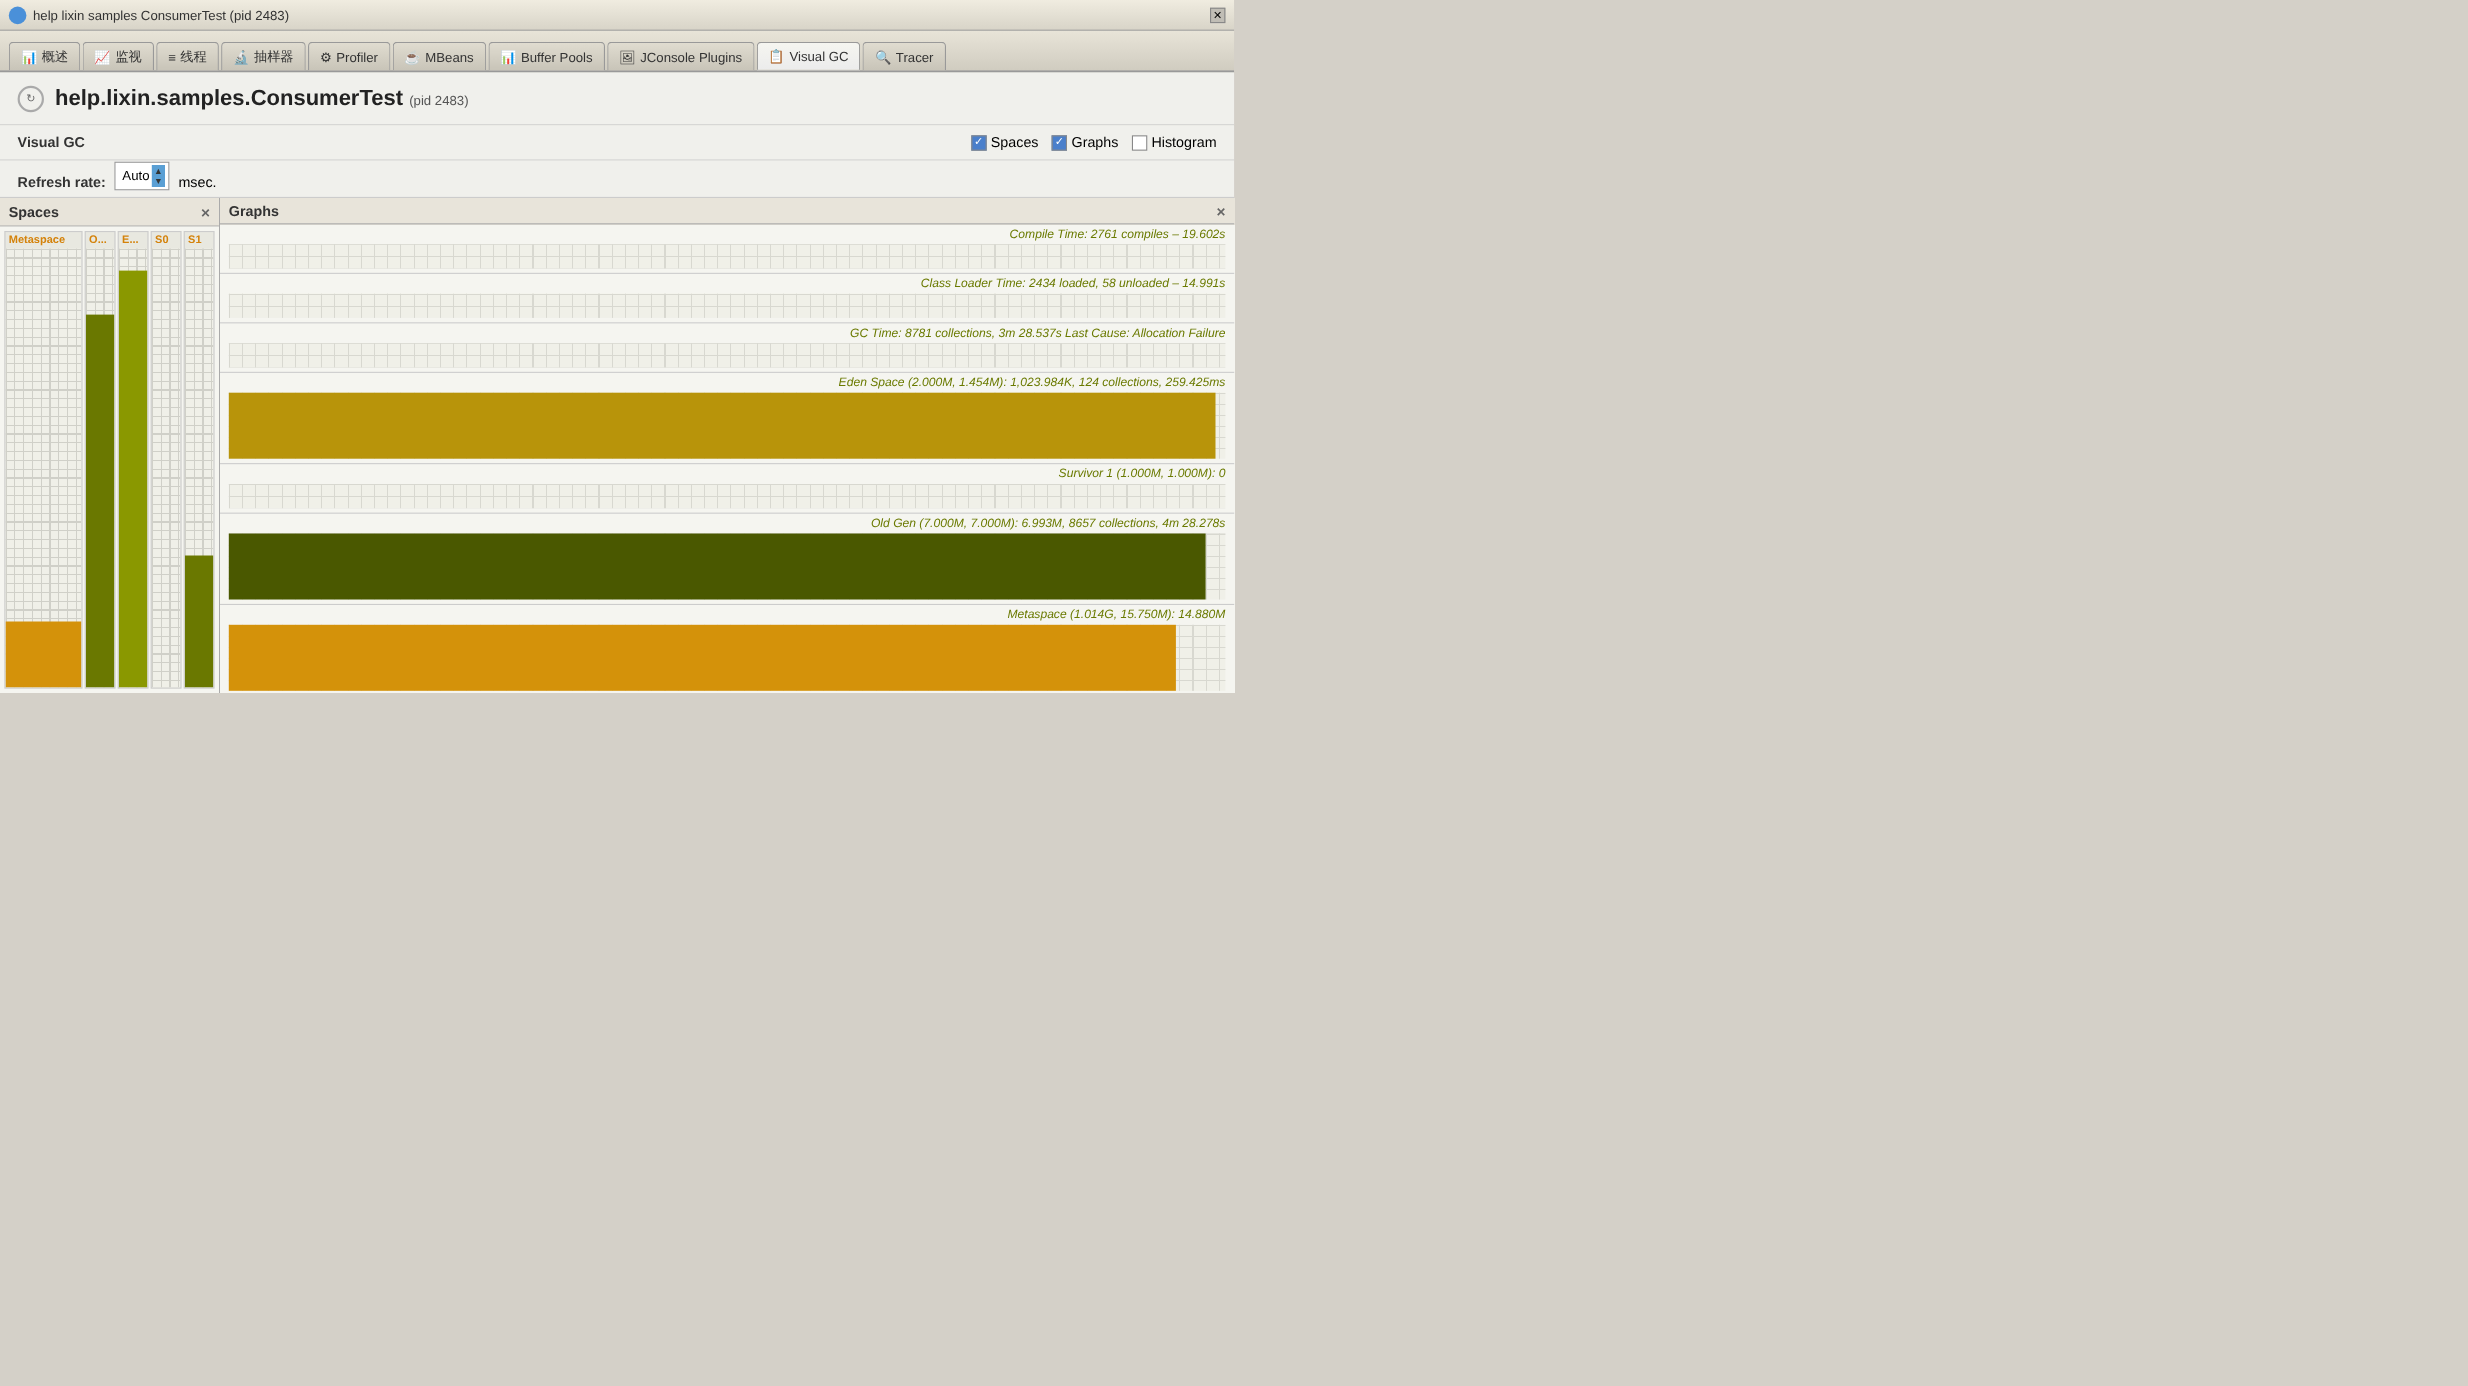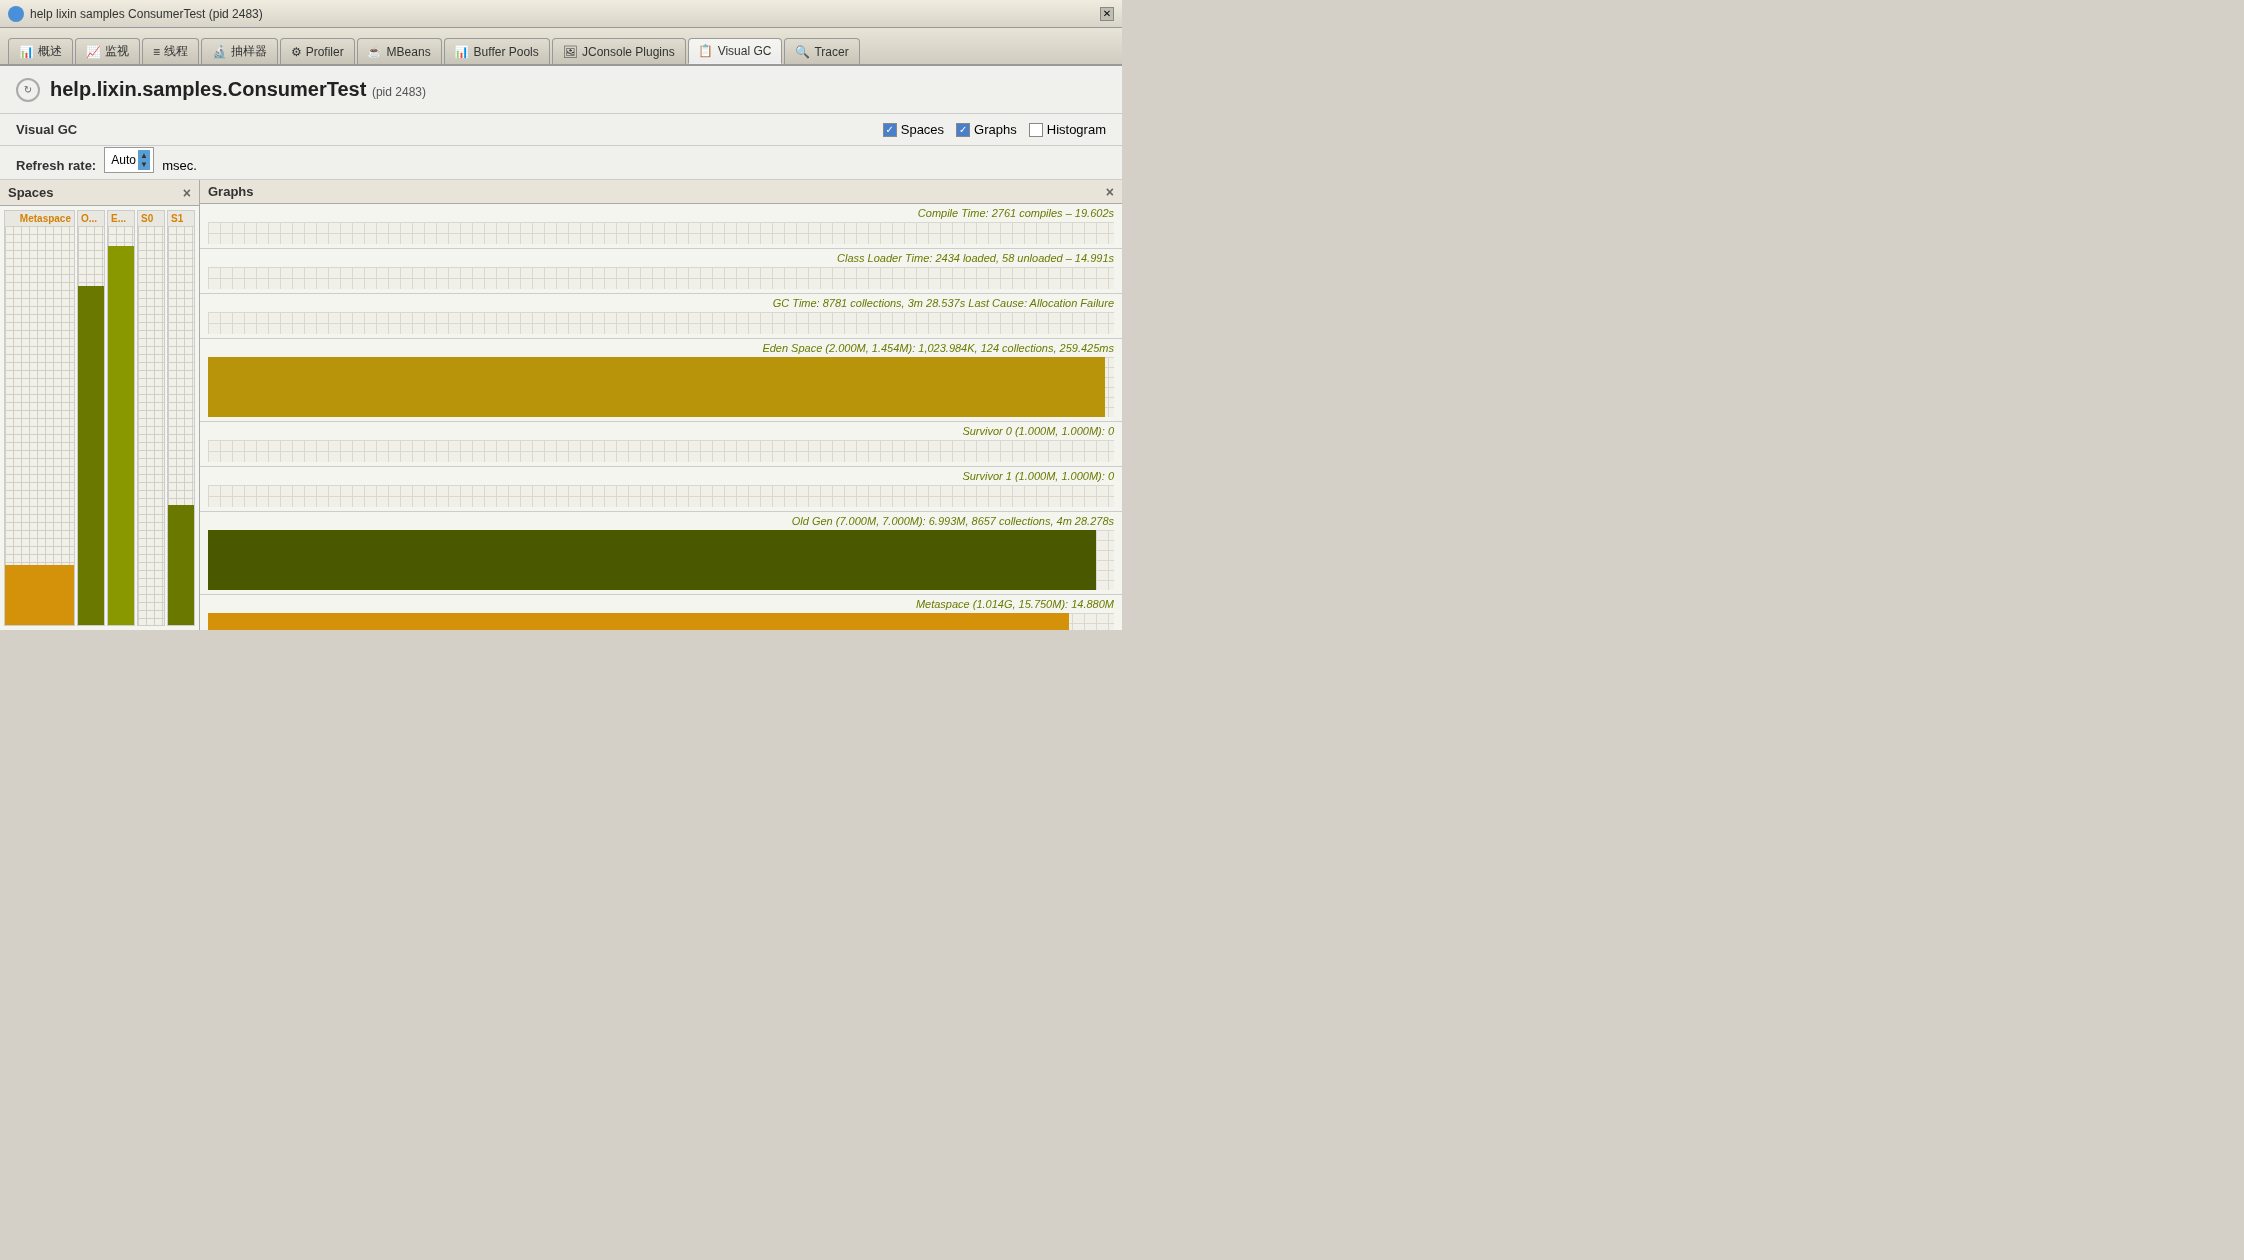--- a/index.html
+++ b/index.html
@@ -441,21 +441,21 @@
 
   <div class="panels-container">
 
     <div class="spaces-panel">
       <div class="panel-header">
         <span>Spaces</span>
         <span class="panel-close">×</span>
       </div>
       <div class="spaces-visual">
 
-        <div class="space-column" style="flex: 3; text-align: right;">
+        <div class="space-column" style="flex: 3;">
           <span class="space-label">Metaspace</span>
           <div class="space-grid">
             <div class="space-fill-orange" style="height: 15%;"></div>
           </div>
         </div>
 
         <div class="space-column" style="flex: 1; min-width: 28px;">
           <span class="space-label">O...</span>
           <div class="space-grid">
             <div class="space-fill" style="height: 85%; background: #6a7800;"></div>
@@ -505,24 +505,20 @@
         <div class="graph-small-timeline"></div>
       </div>
 
       <div class="graph-item">
         <div class="graph-item-header">Eden Space (2.000M, 1.454M): 1,023.984K, 124 collections, 259.425ms</div>
         <div class="graph-bar-container">
           <div class="graph-bar-fill" style="width: 99%; background: #b8940a;"></div>
         </div>
       </div>
 
-      <div class="graph-item">
-        <div class="graph-item-header">Survivor 0 (1.000M, 1.000M): 0</div>
-        <div class="graph-small-timeline"></div>
-      </div>
 
       <div class="graph-item">
         <div class="graph-item-header">Survivor 1 (1.000M, 1.000M): 0</div>
         <div class="graph-small-timeline"></div>
       </div>
 
       <div class="graph-item">
         <div class="graph-item-header">Old Gen (7.000M, 7.000M): 6.993M, 8657 collections, 4m 28.278s</div>
         <div class="graph-bar-container">
           <div class="graph-bar-fill" style="width: 98%; background: #4a5800;"></div>

